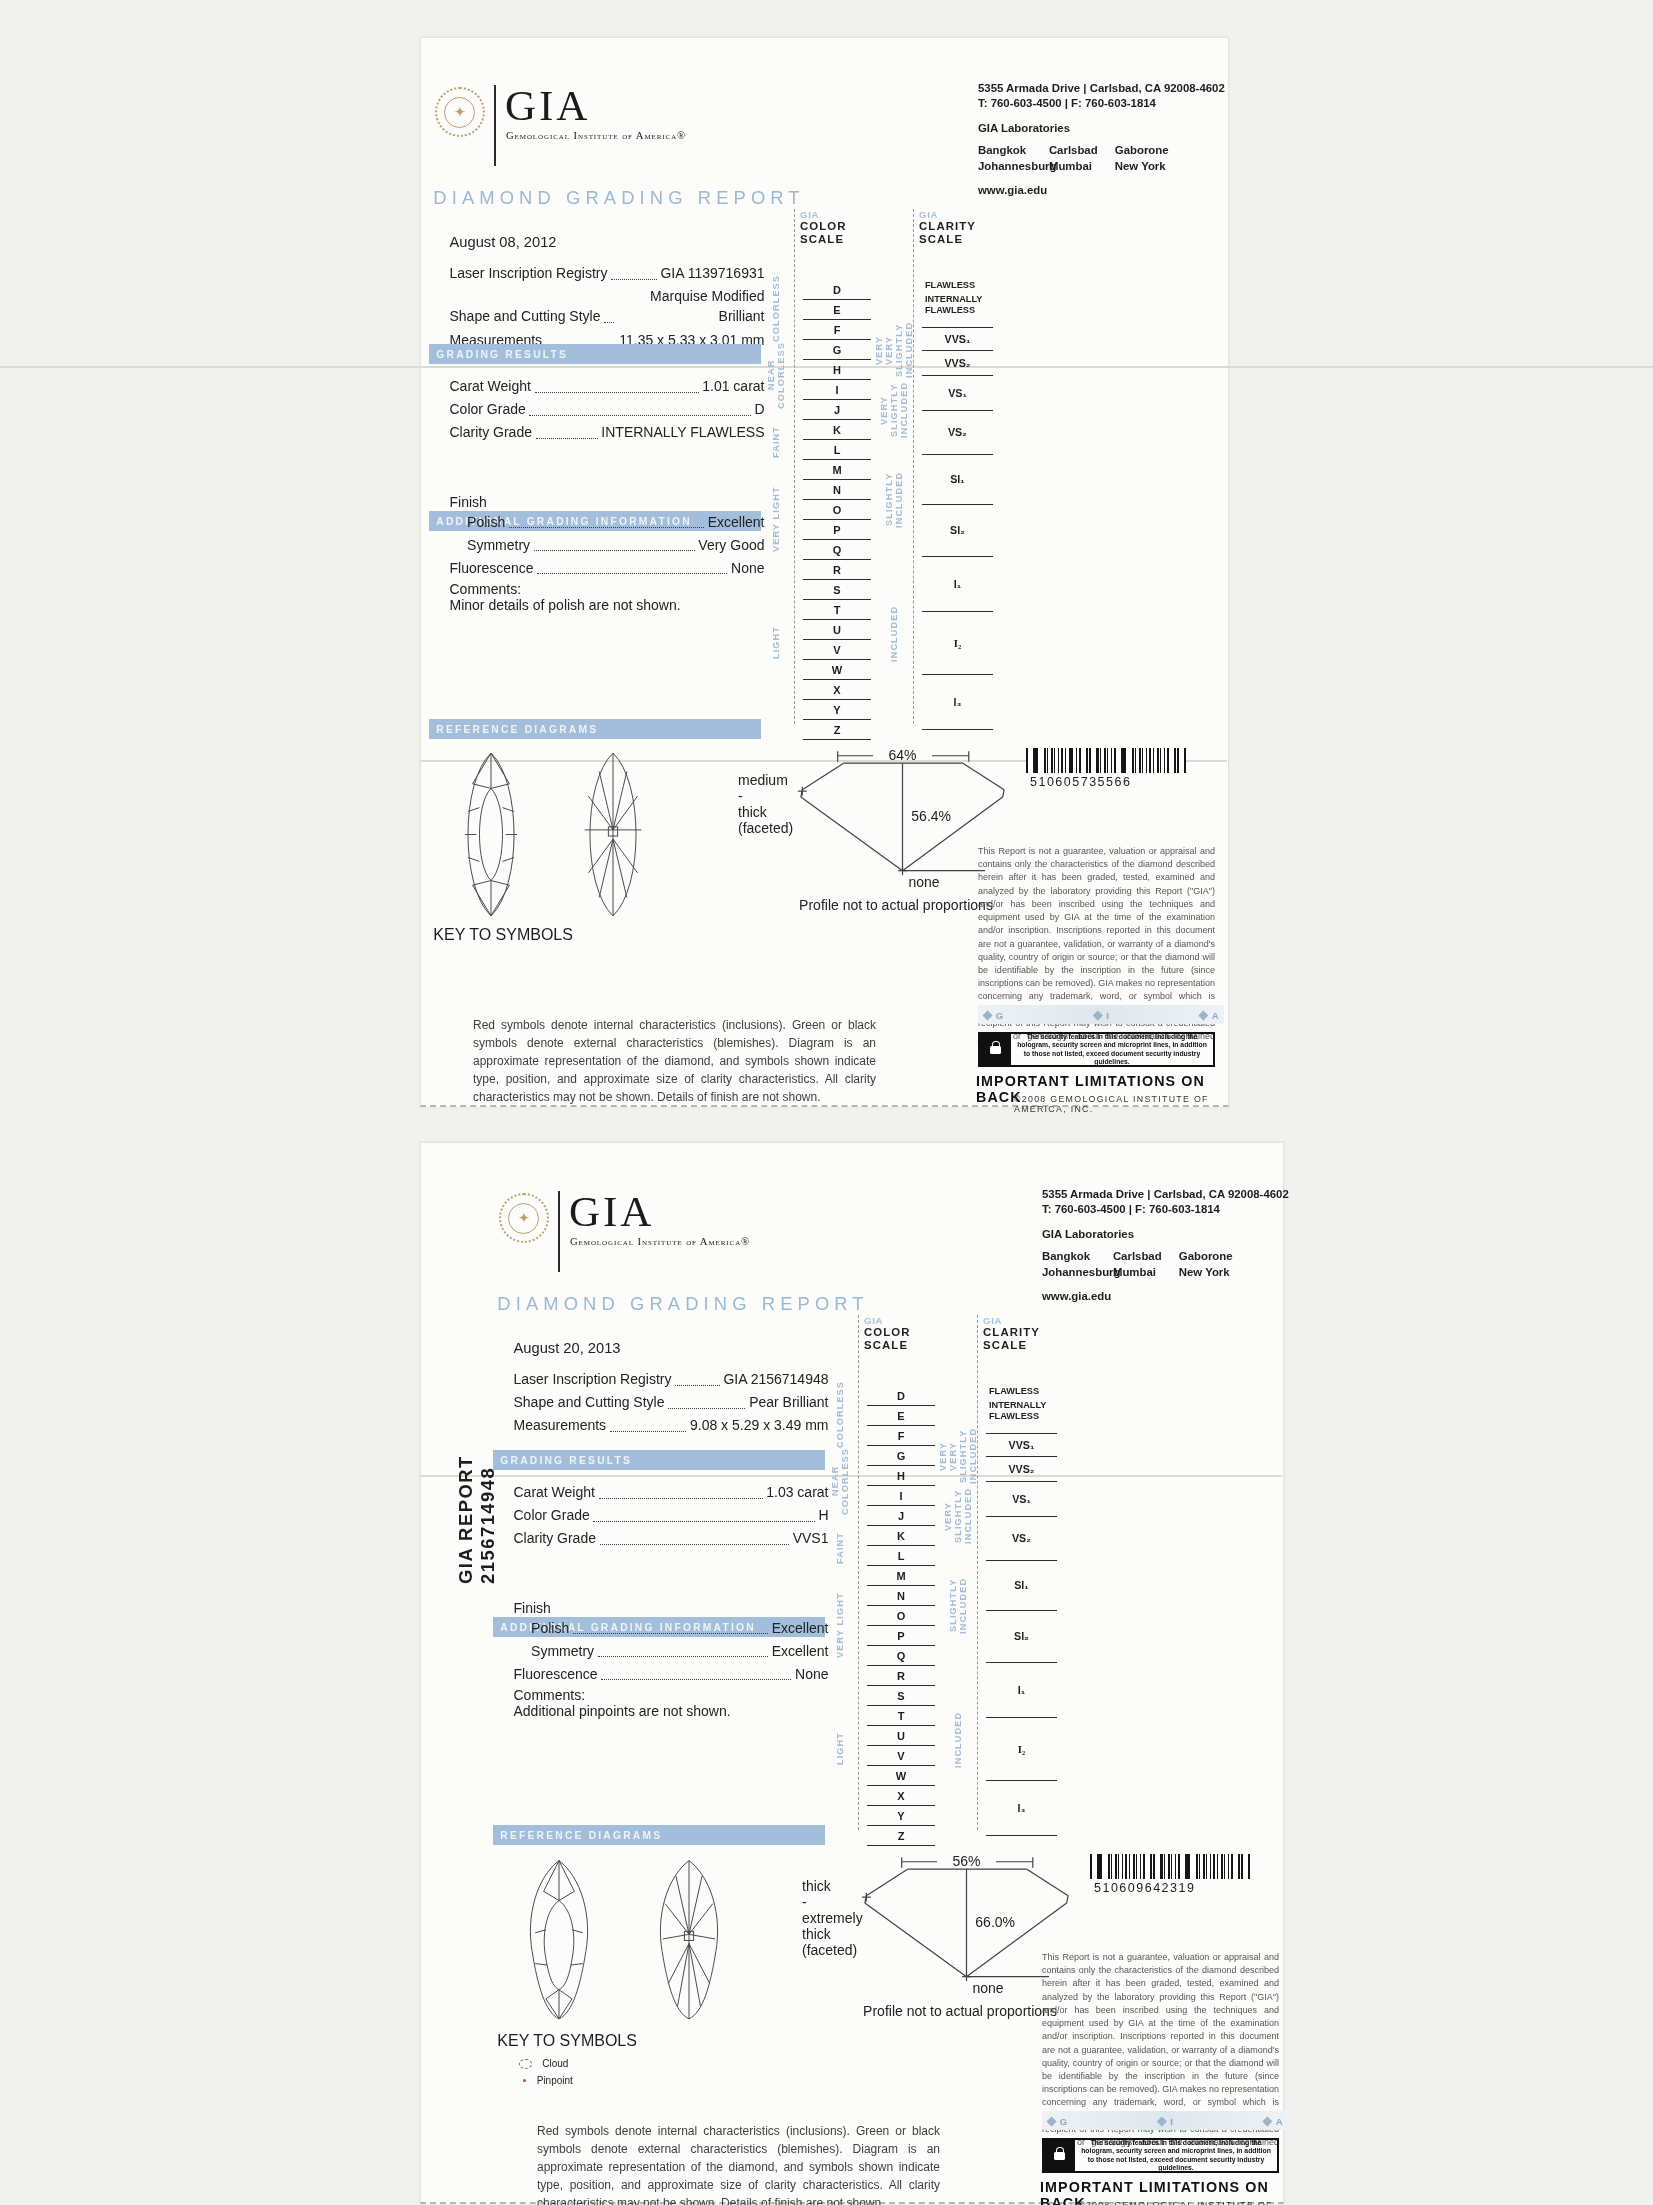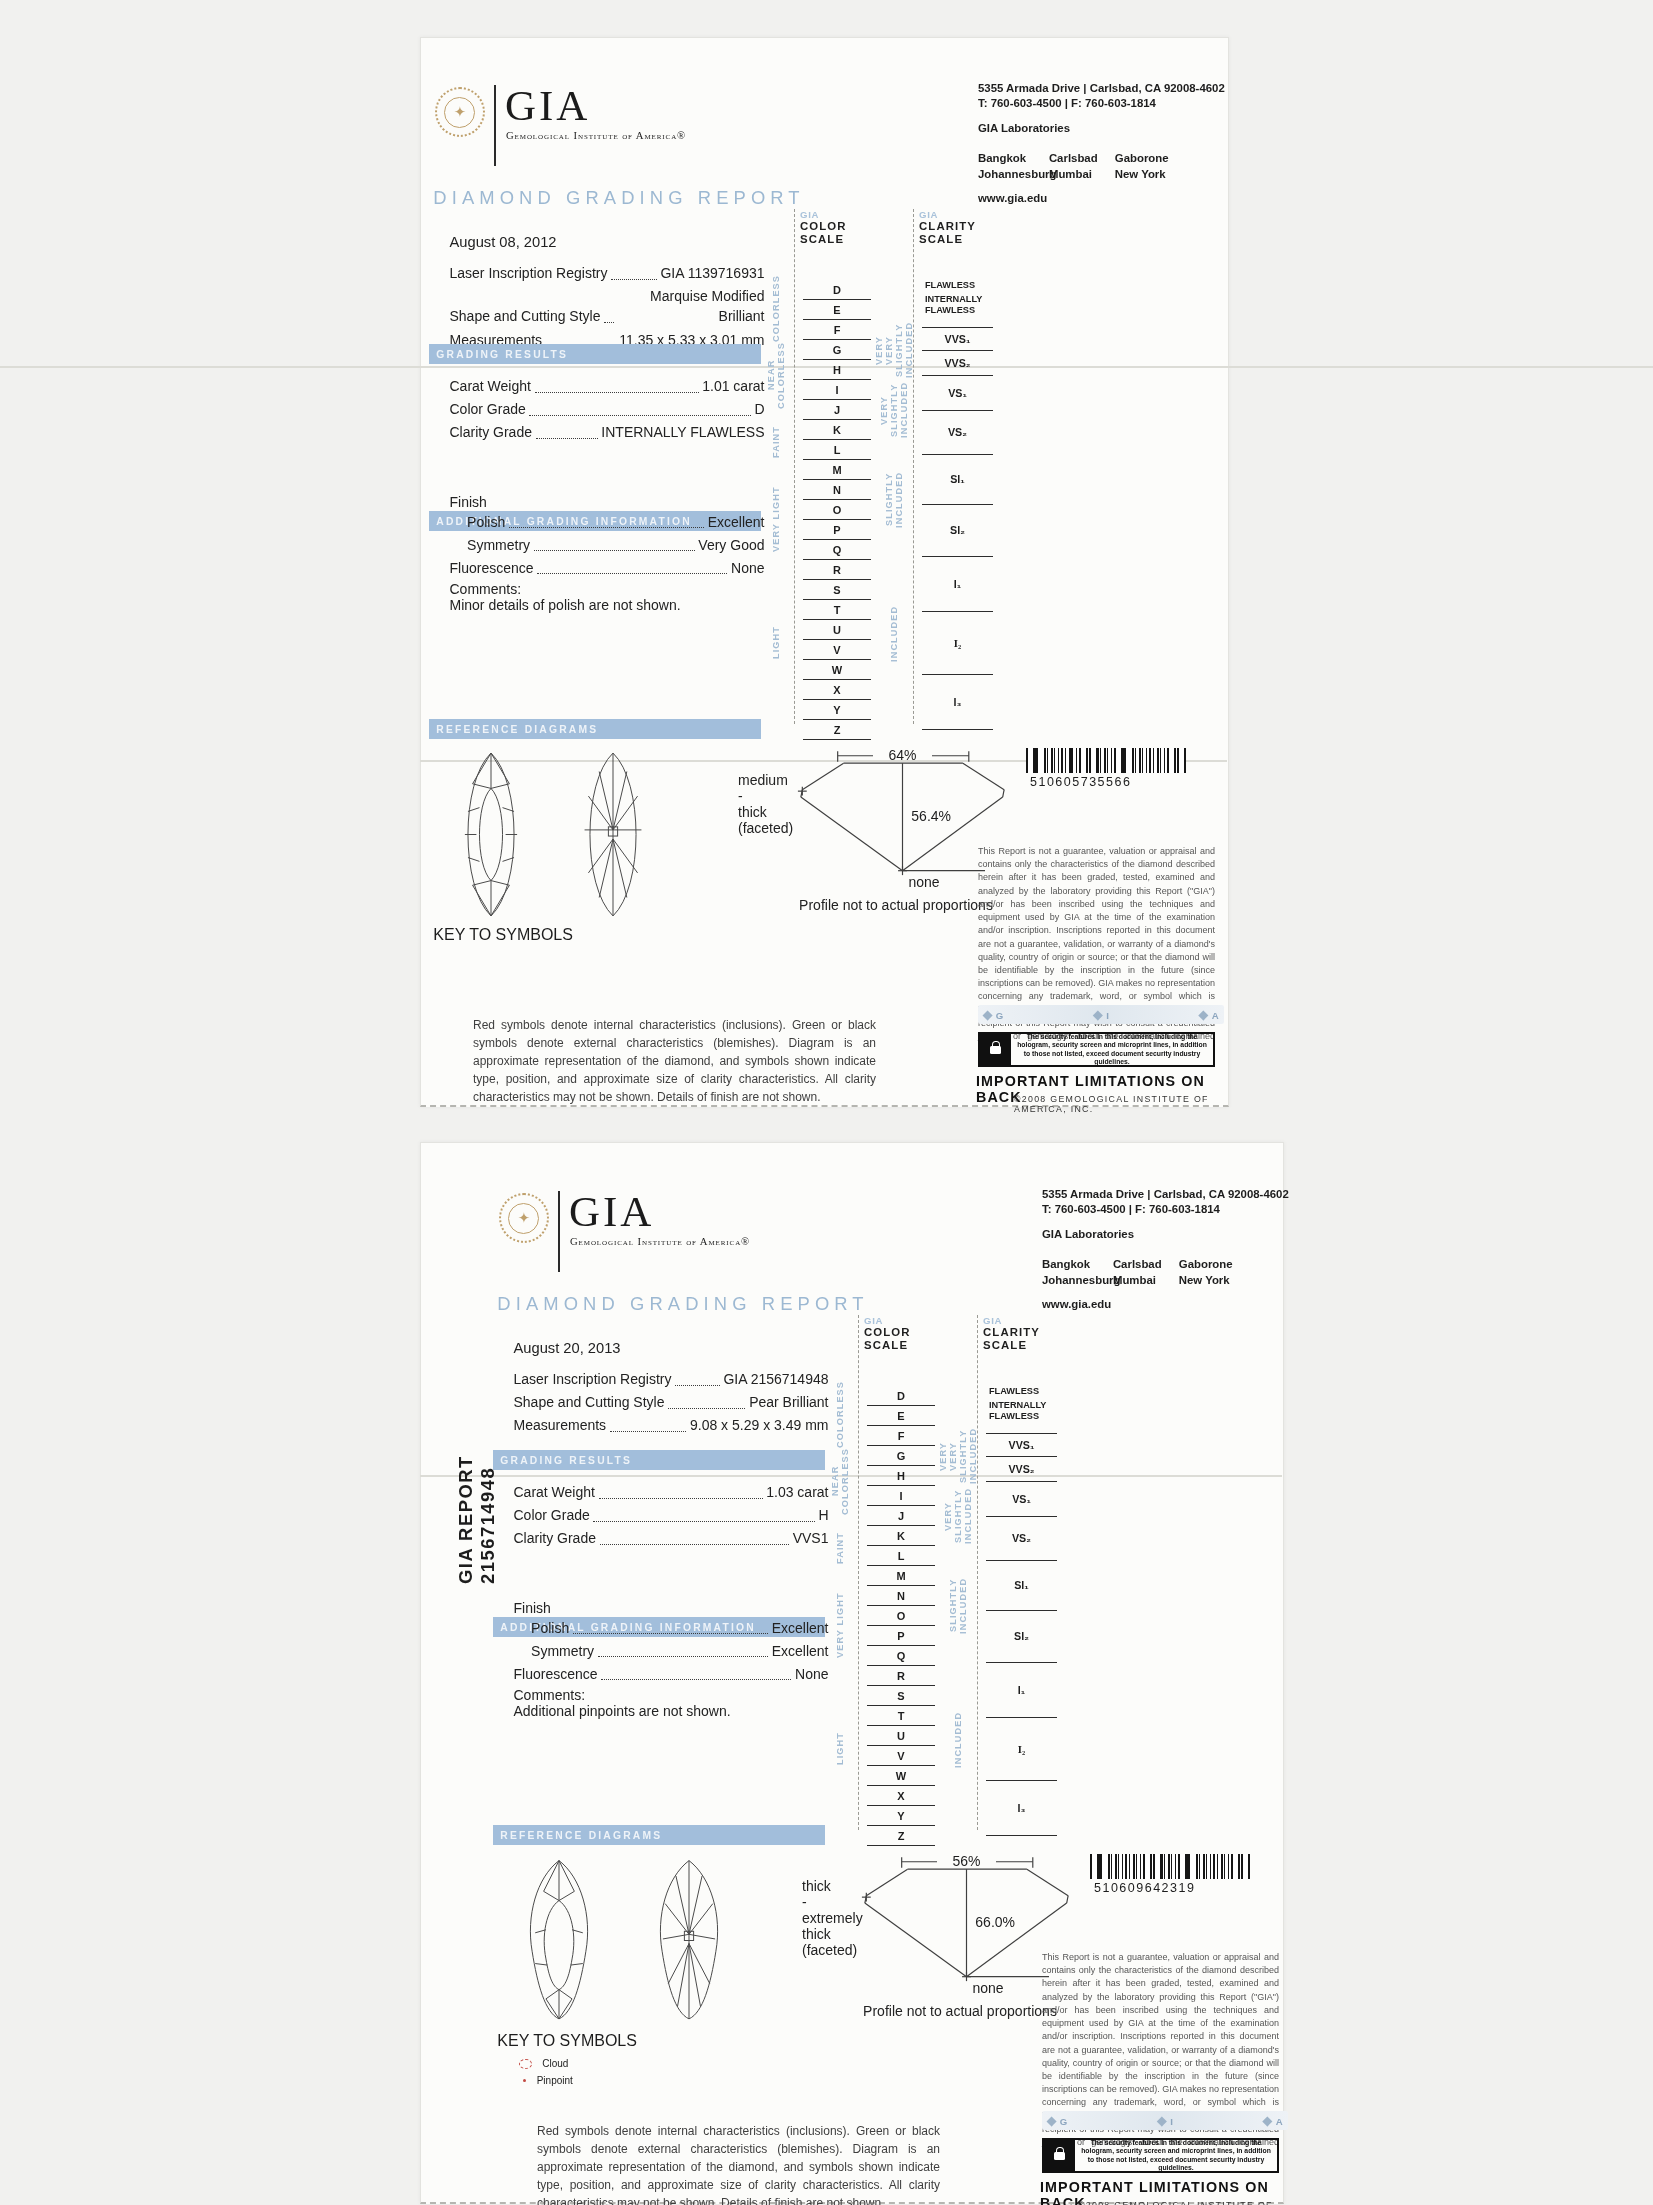--- a/index.html
+++ b/index.html
@@ -18,21 +18,21 @@
   
   .seal{left:11.8px;top:49px;width:46px;height:46px;border-radius:50%;
         border:2.9px dotted #bfa06c;display:flex;align-items:center;justify-content:center;}
   .seal-inner{width:29px;height:29px;border-radius:50%;border:1.5px solid #bfa06c;color:#bfa06c;
         display:flex;align-items:center;justify-content:center;font-size:14.7px;font-family:"Liberation Serif",serif;}
   .logo-divider{left:71px;top:47px;width:2.2px;height:81px;background:#2a2a2a;}
   .logotext{left:82px;top:46px;font-family:"Liberation Serif",serif;font-size:43px;letter-spacing:2.9px;color:#1b1b1b;line-height:1;}
   .tagline{left:83px;top:91px;font-family:"Liberation Serif",serif;font-variant:small-caps;font-size:10.7px;letter-spacing:0.9px;color:#222;}
   .addr{left:555px;top:43px;width:250px;font-size:11.4px;line-height:1.35;font-weight:bold;color:#1d1d1d;}
   .addr .labs-title{margin-top:8.8px;}
-  .addr .labs{display:grid;grid-template-columns:65px 60px 74px;gap:0.7px 5.9px;font-weight:bold;margin-top:15px;}
+  .addr .labs{display:grid;grid-template-columns:65px 60px 74px;gap:0.7px 5.9px;font-weight:bold;margin-top:7px;}
   .addr .site{margin-top:8.8px;}
   .report-title{left:10.3px;top:149px;font-size:18.4px;font-weight:normal;letter-spacing:5.1px;color:#9cb8d2;}
   
   .date{left:26.5px;top:196px;font-size:14.7px;}
   .specs{left:26.5px;top:225px;width:315px;}
   .dotrow{display:flex;align-items:flex-end;font-size:14px;line-height:1.45;margin-bottom:2.9px;}
   .dotrow .lbl{white-space:nowrap;}
   .dotrow .dots{flex:1;border-bottom:1.8px dotted #3c3c3c;margin:0 3.7px 3.7px 3.7px;min-width:10.3px;}
   .dotrow .val{font-weight:normal;text-align:right;max-width:58%;}
   .section-bar{left:5.9px;width:332px;height:20px;background:#a2bedb;color:#eef3f8;

